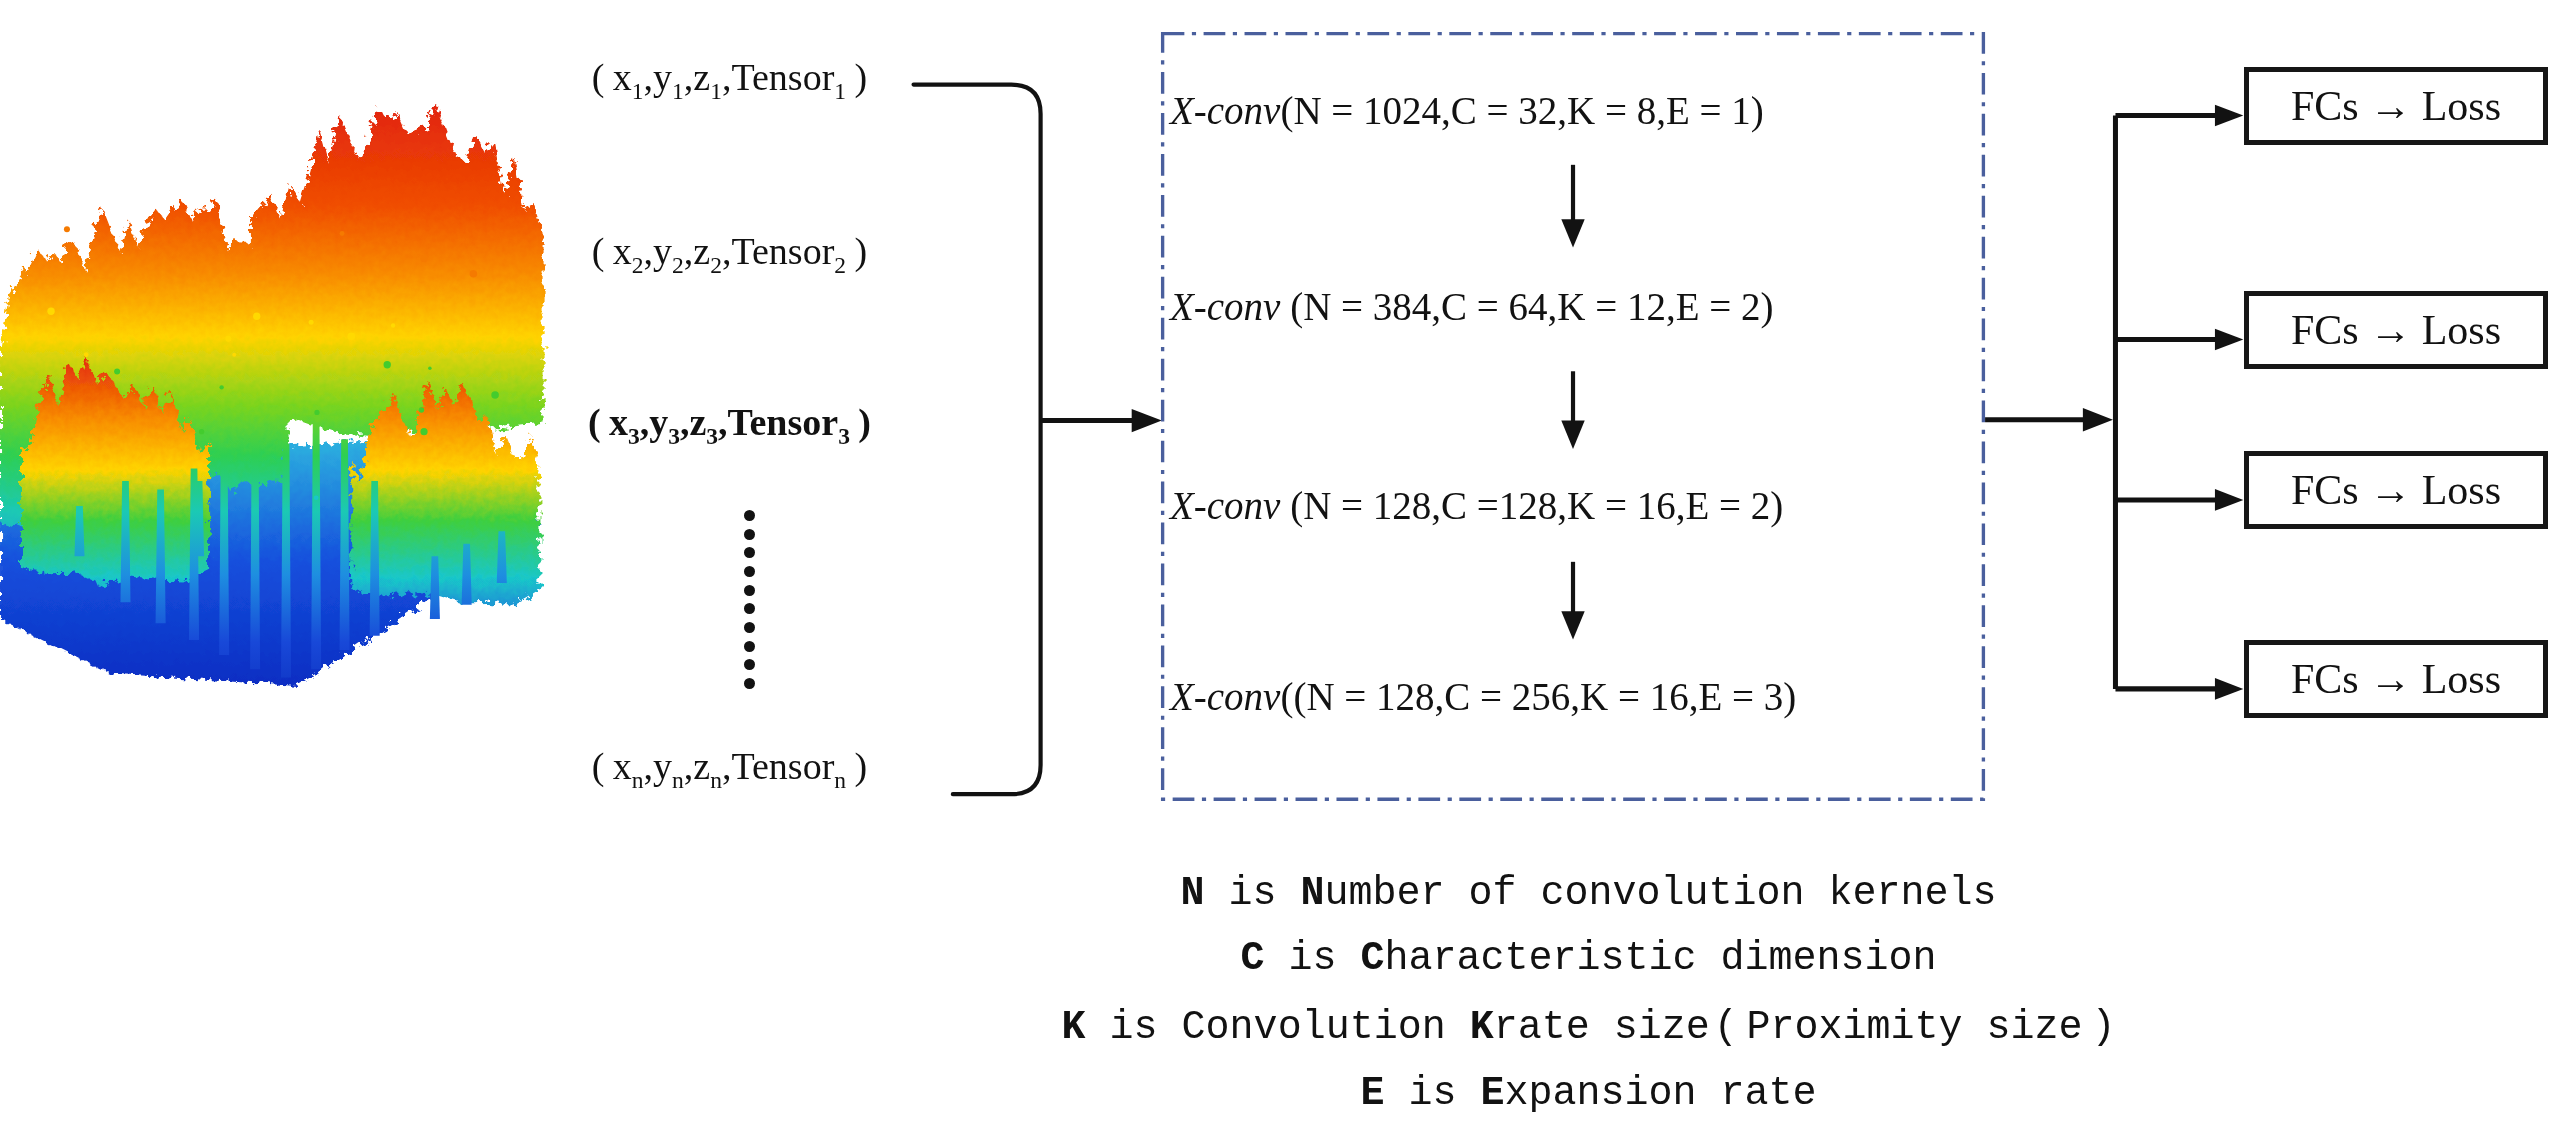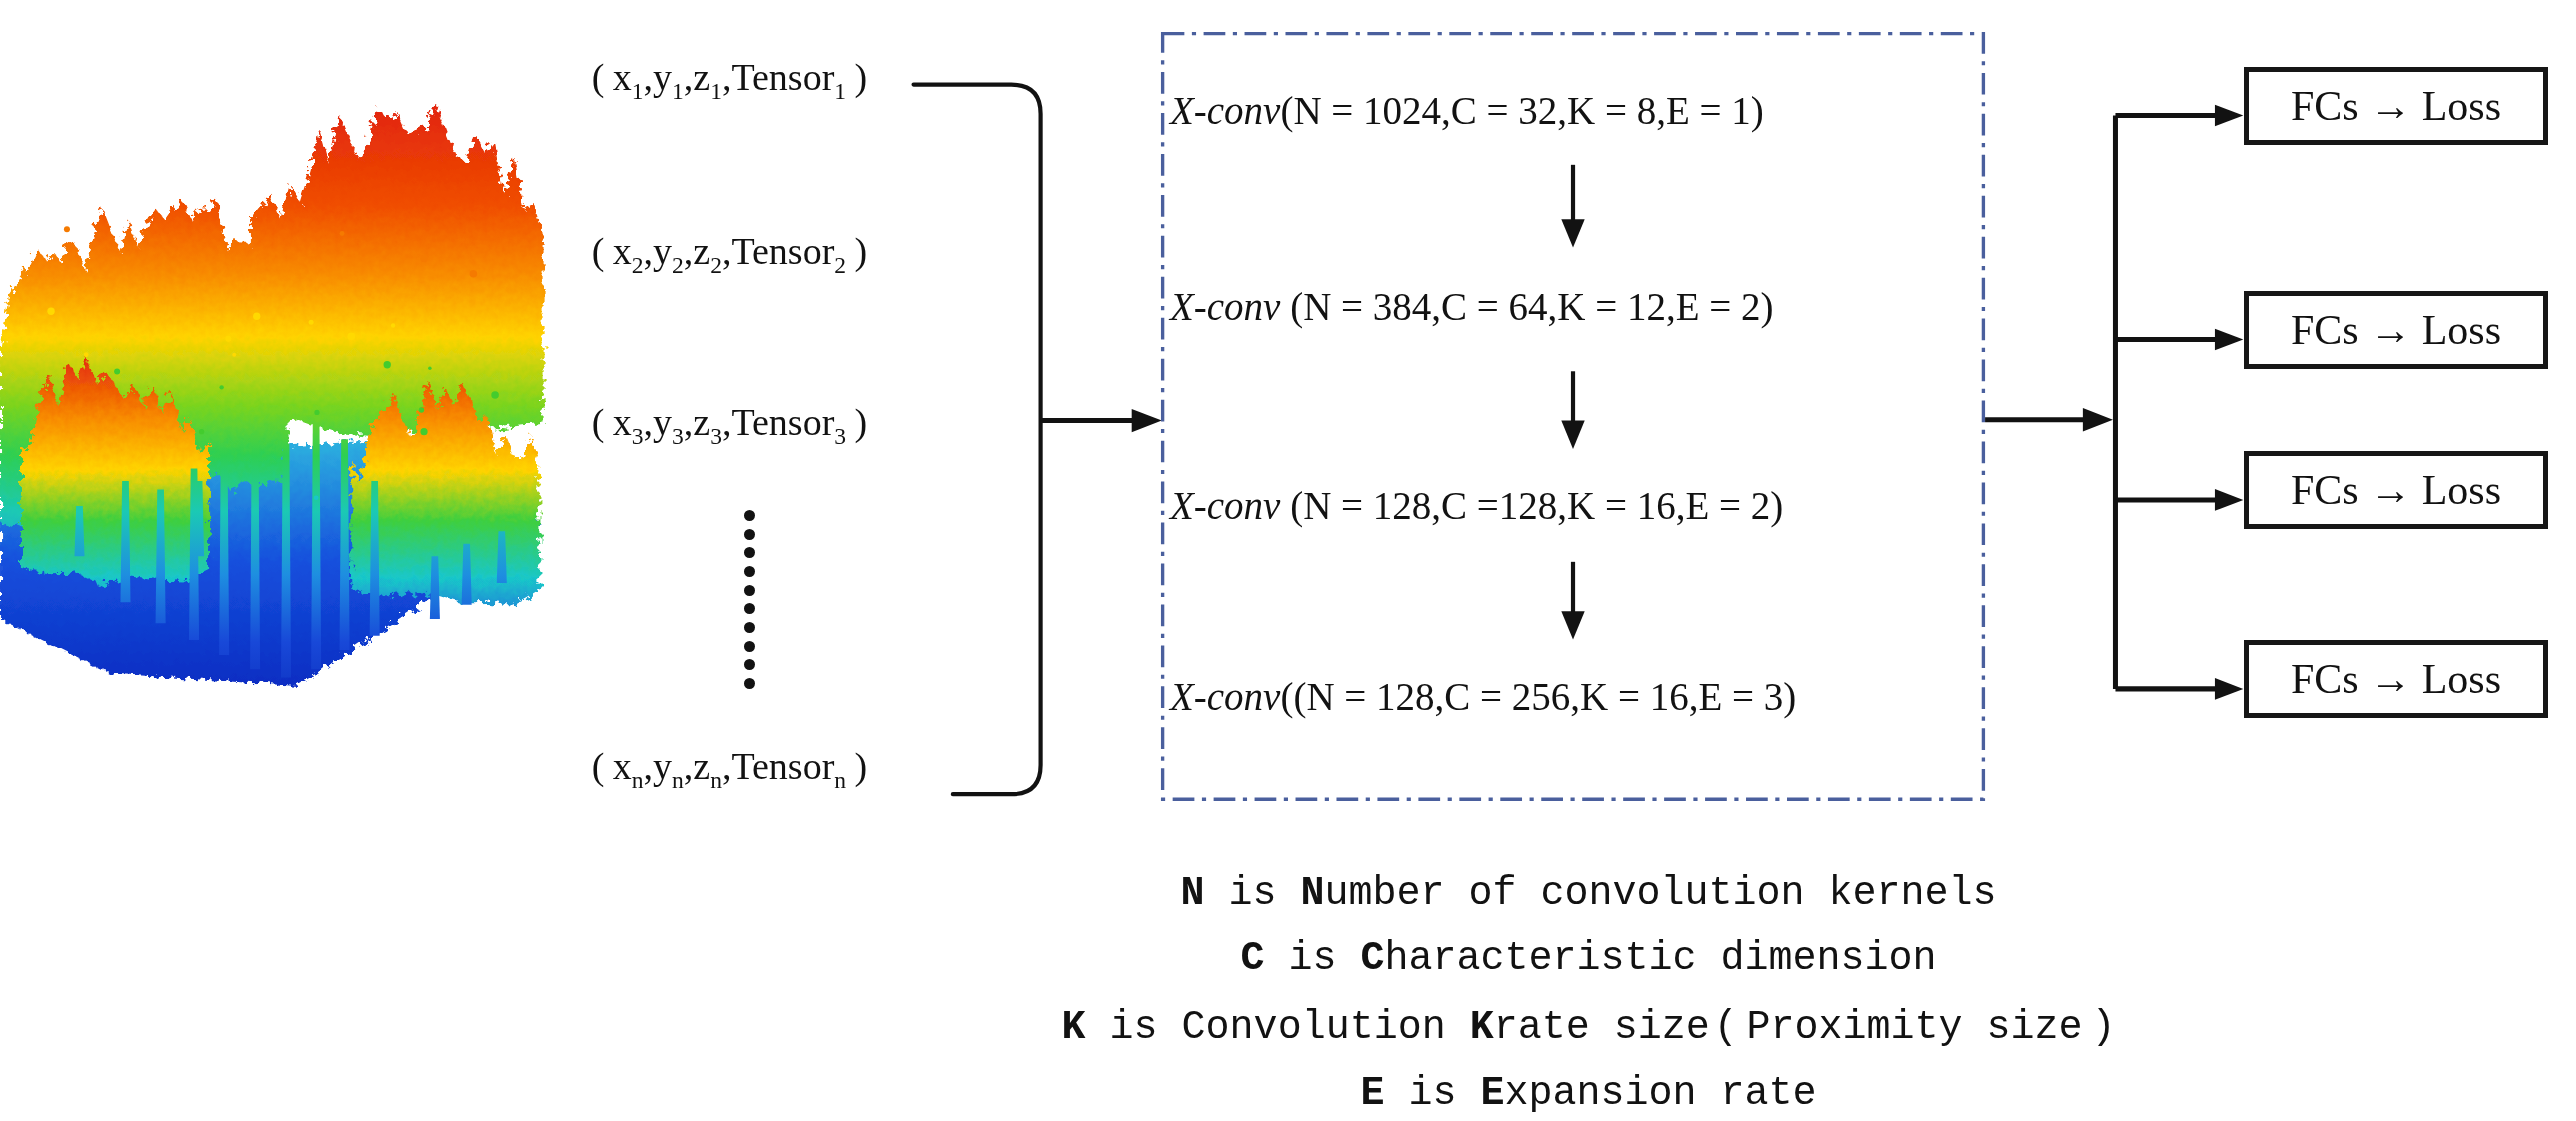--- a/index.html
+++ b/index.html
@@ -149,21 +149,21 @@
         <line x1="2531" y1="598" x2="2652" y2="598" class="ln"></line>
         <polygon points="2684,598 2650,585 2650,611" class="hd"></polygon>
         <line x1="2531" y1="824" x2="2652" y2="824" class="ln"></line>
         <polygon points="2684,824 2650,811 2650,837" class="hd"></polygon>
       </g>
   </svg>
 
   <div id="tuples">
       <div class="abs tuple" style="top: 52px;"><span class="pl">(</span><span>x</span><sub>1</sub><span>,y</span><sub>1</sub><span>,z</span><sub>1</sub><span>,Tensor</span><sub>1</sub><span class="pr">)</span></div>
       <div class="abs tuple" style="top: 226px;"><span class="pl">(</span><span>x</span><sub>2</sub><span>,y</span><sub>2</sub><span>,z</span><sub>2</sub><span>,Tensor</span><sub>2</sub><span class="pr">)</span></div>
-      <div class="abs tuple" style="top: 397px;"><span class="pl">(</span><span>x</span><sub>3</sub><span>,y</span><sub>3</sub><span>,z</span><sub>3</sub><span>,Tensor</span><sub>3</sub><span class="pr">)</span></div>
+      <div class="abs tuple" style="top: 397px; font-weight: bold;"><span class="pl">(</span><span>x</span><sub>3</sub><span>,y</span><sub>3</sub><span>,z</span><sub>3</sub><span>,Tensor</span><sub>3</sub><span class="pr">)</span></div>
       <div class="abs tuple" style="top: 741px;"><span class="pl">(</span><span>x</span><sub>n</sub><span>,y</span><sub>n</sub><span>,z</span><sub>n</sub><span>,Tensor</span><sub>n</sub><span class="pr">)</span></div>
     </div>
 
   <div class="abs dots" id="dots">
       <span class="dot"></span>
       <span class="dot"></span>
       <span class="dot"></span>
       <span class="dot"></span>
       <span class="dot"></span>
       <span class="dot"></span>

